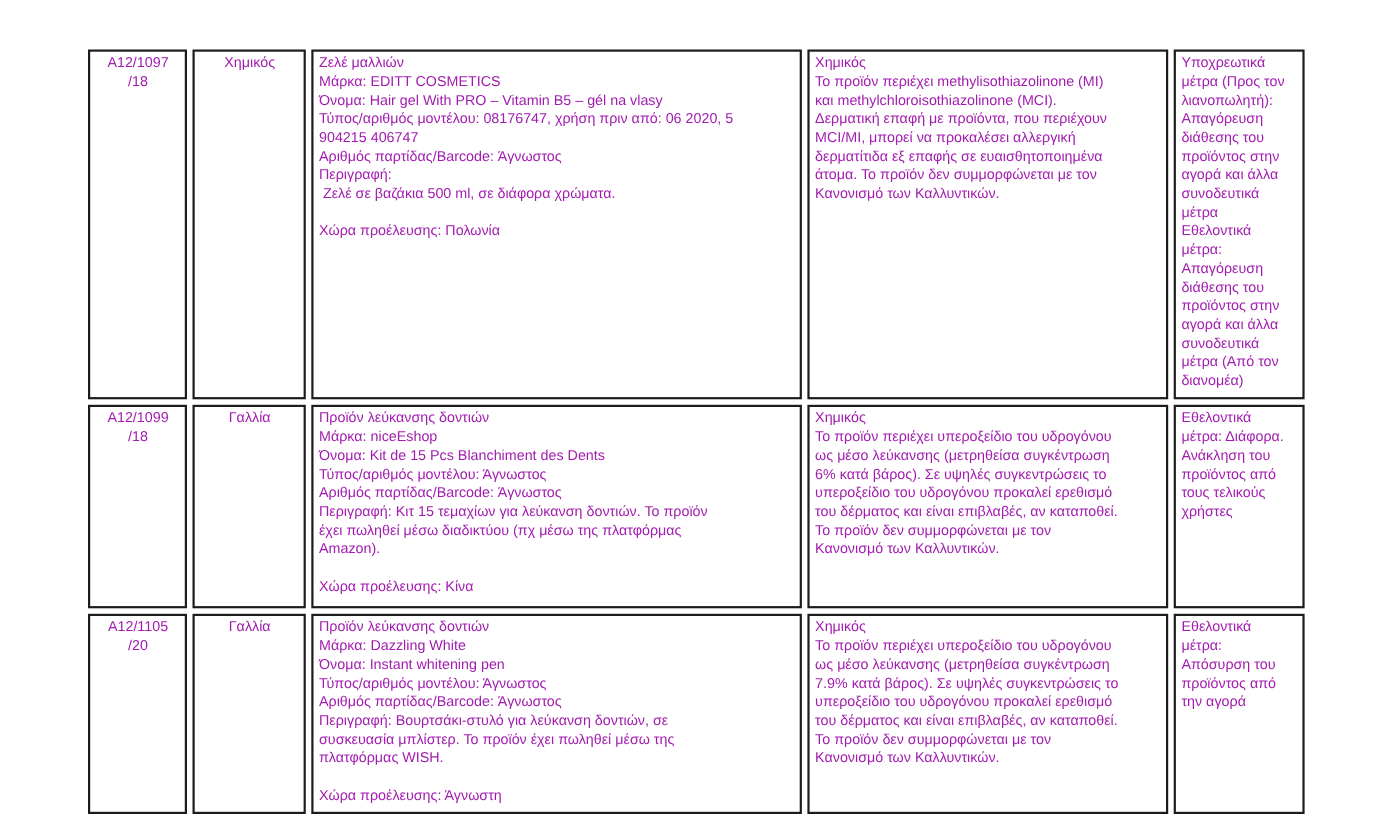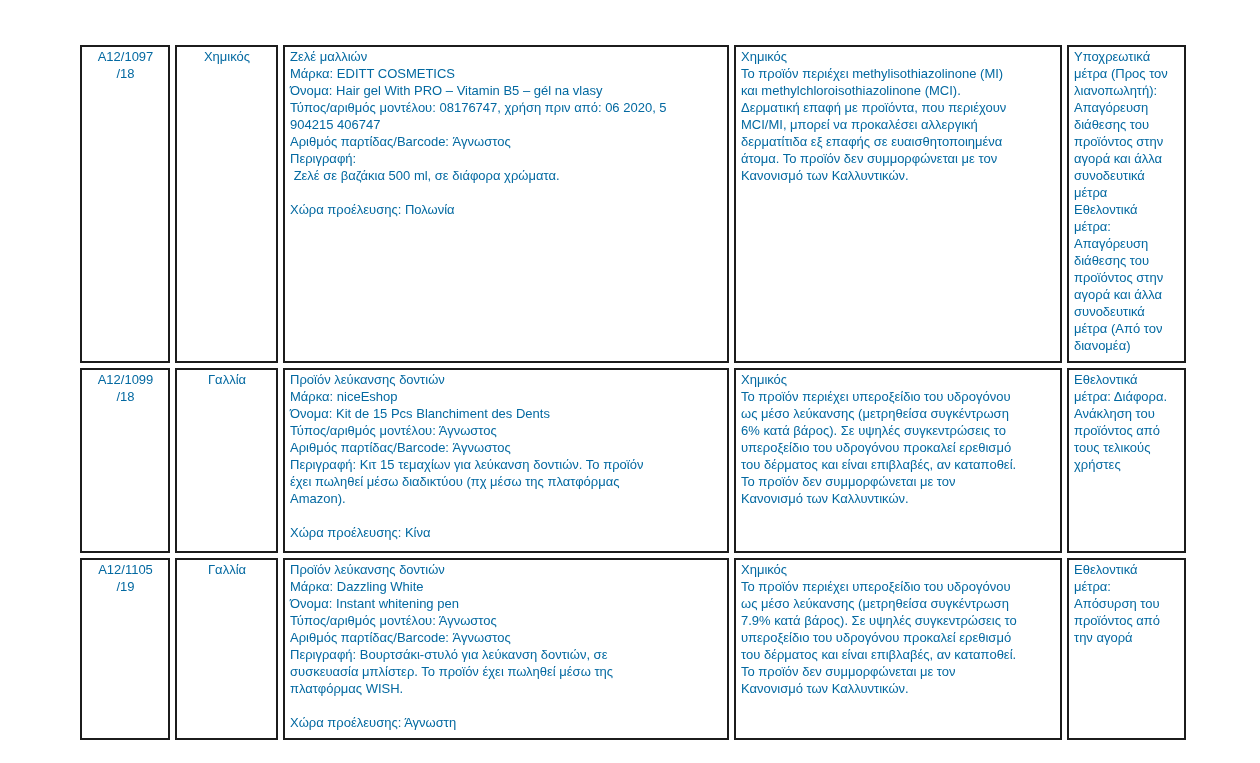--- a/index.html
+++ b/index.html
@@ -9,21 +9,21 @@
     width: 1260px;
     height: 763px;
     overflow: hidden;
   }
   .page {
     position: relative;
     width: 1260px;
     height: 602px;
     background: #ffffff;
     font-family: "Liberation Sans", "DejaVu Sans", sans-serif;
-    color: #0369a1;
+    color: #a21caf;
   }
   table.alerts {
     position: absolute;
     left: 75px;
     top: 40px;
     border-collapse: separate;
     border-spacing: 5px;
     table-layout: fixed;
   }
   table.alerts td {
@@ -125,21 +125,21 @@
 Κανονισμό των Καλλυντικών.</td>
         <td class="c-meas">Εθελοντικά
 μέτρα: Διάφορα.
 Ανάκληση του
 προϊόντος από
 τους τελικούς
 χρήστες</td>
       </tr>
       <tr class="r3">
         <td class="c-id">A12/1105
-/19</td>
+/20</td>
         <td class="c-country">Γαλλία</td>
         <td class="c-product">Προϊόν λεύκανσης δοντιών
 Μάρκα: Dazzling White
 Όνομα: Instant whitening pen
 Τύπος/αριθμός μοντέλου: Άγνωστος
 Αριθμός παρτίδας/Barcode: Άγνωστος
 Περιγραφή: Βουρτσάκι-στυλό για λεύκανση δοντιών, σε
 συσκευασία μπλίστερ. Το προϊόν έχει πωληθεί μέσω της
 πλατφόρμας WISH.
 

